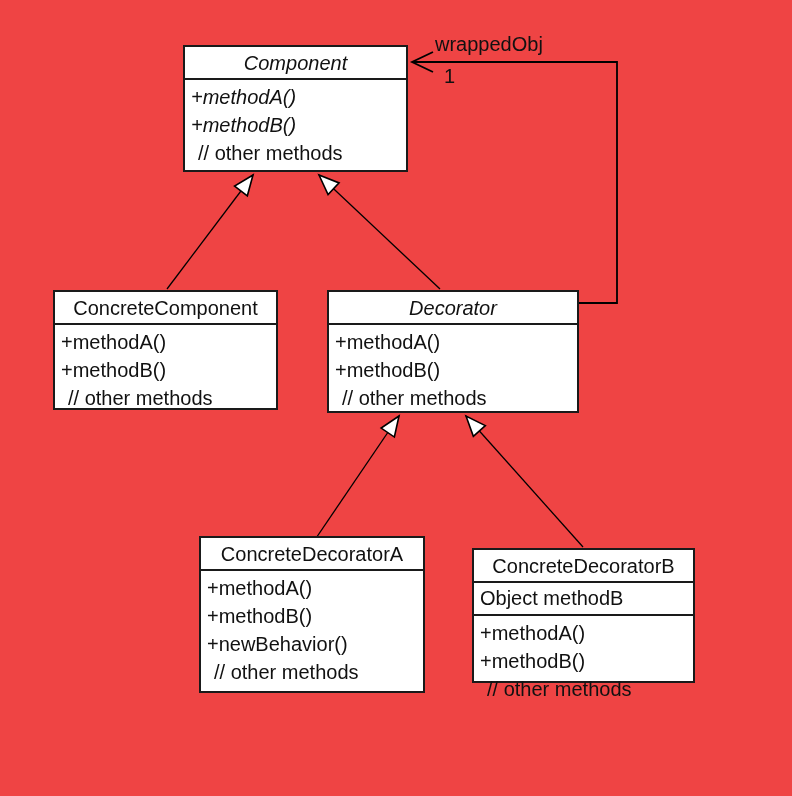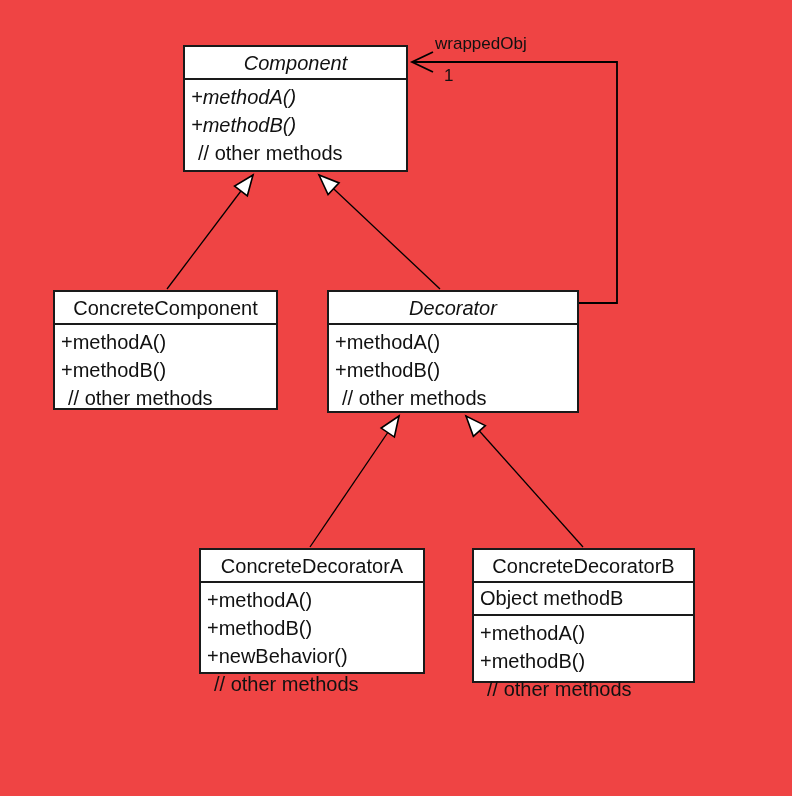--- a/index.html
+++ b/index.html
@@ -21,21 +21,21 @@
   }
   .italic{font-style:italic;}
   .uml-attr{
     border-bottom:2px solid #1a1a1a;
     font-size:20px;line-height:23px;
     padding:4px 3px 4px 6px;white-space:nowrap;
   }
   .uml-body{padding:3px 3px 3px 6px;}
   .uml-row{font-size:20px;line-height:28px;white-space:nowrap;}
   .uml-row.comment{padding-left:7px;}
-  .float-label{position:absolute;font-size:17px;line-height:22px;white-space:nowrap;}
+  .float-label{position:absolute;font-size:20px;line-height:22px;white-space:nowrap;}
 </style>
 </head>
 <body>
 
 <div class="canvas">
 
   <svg class="wires" width="792" height="796" viewBox="0 0 792 796">
     <defs>
       <marker id="tri" markerUnits="userSpaceOnUse" markerWidth="26" markerHeight="22" refX="22" refY="10" orient="auto">
         <path d="M22,10 L2,2 L2,18 Z" fill="#ffffff" stroke="#000000" stroke-width="1.6"></path>
@@ -76,21 +76,21 @@
 
   <div class="uml-class" style="left:327px;top:290px;width:252px;height:123px;">
     <div class="uml-title italic">Decorator</div>
     <div class="uml-body">
       <div class="uml-row">+methodA()</div>
       <div class="uml-row">+methodB()</div>
       <div class="uml-row comment">// other methods</div>
     </div>
   </div>
 
-  <div class="uml-class" style="left:199px;top:548px;width:226px;height:126px;">
+  <div class="uml-class" style="left:199px;top:536px;width:226px;height:157px;">
     <div class="uml-title">ConcreteDecoratorA</div>
     <div class="uml-body">
       <div class="uml-row">+methodA()</div>
       <div class="uml-row">+methodB()</div>
       <div class="uml-row">+newBehavior()</div>
       <div class="uml-row comment">// other methods</div>
     </div>
   </div>
 
   <div class="uml-class" style="left:472px;top:548px;width:223px;height:135px;">

